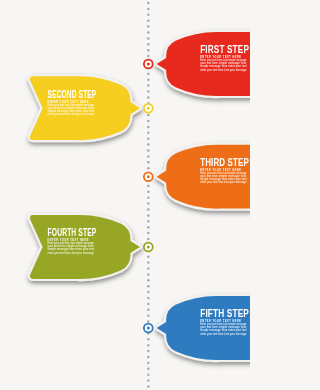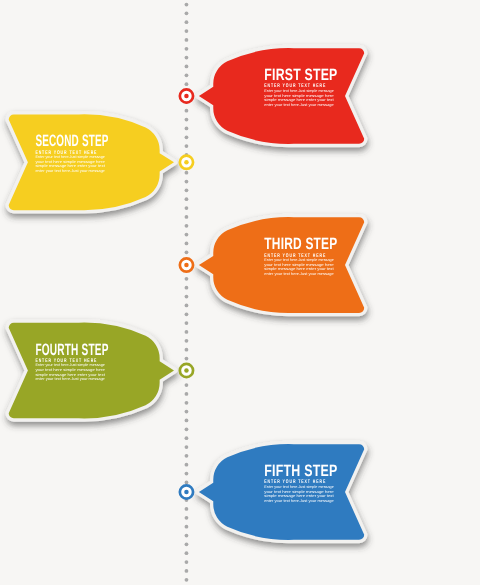--- a/index.html
+++ b/index.html
@@ -1,18 +1,18 @@
 <!DOCTYPE html>
 <html><head>
 <meta charset="utf-8">
 <style>
   html,body{margin:0;padding:0;}
   body{width:250px;height:390px;overflow:hidden;background:#f7f6f4;
        font-family:"Liberation Sans",sans-serif;-webkit-font-smoothing:antialiased;}
-  #stage{position:relative;width:250px;height:390px;overflow:hidden;background:#f7f6f4;}
+  #stage{position:relative;width:250px;height:390px;overflow:hidden;background:#f7f6f4;margin-left:24px;}
   #stage svg{position:absolute;left:0;top:0;}
   .ttl{font-family:"Liberation Sans",sans-serif;font-weight:700;font-size:11px;
        letter-spacing:0.2px;fill:#fff;}
   .sub{font-family:"Liberation Sans",sans-serif;font-weight:700;font-size:3.5px;
        letter-spacing:0.9px;fill:#fff;}
   .bdy{font-family:"Liberation Sans",sans-serif;font-weight:400;font-size:2.55px;
        fill:#fff;}
 </style>
 </head>
 <body>

